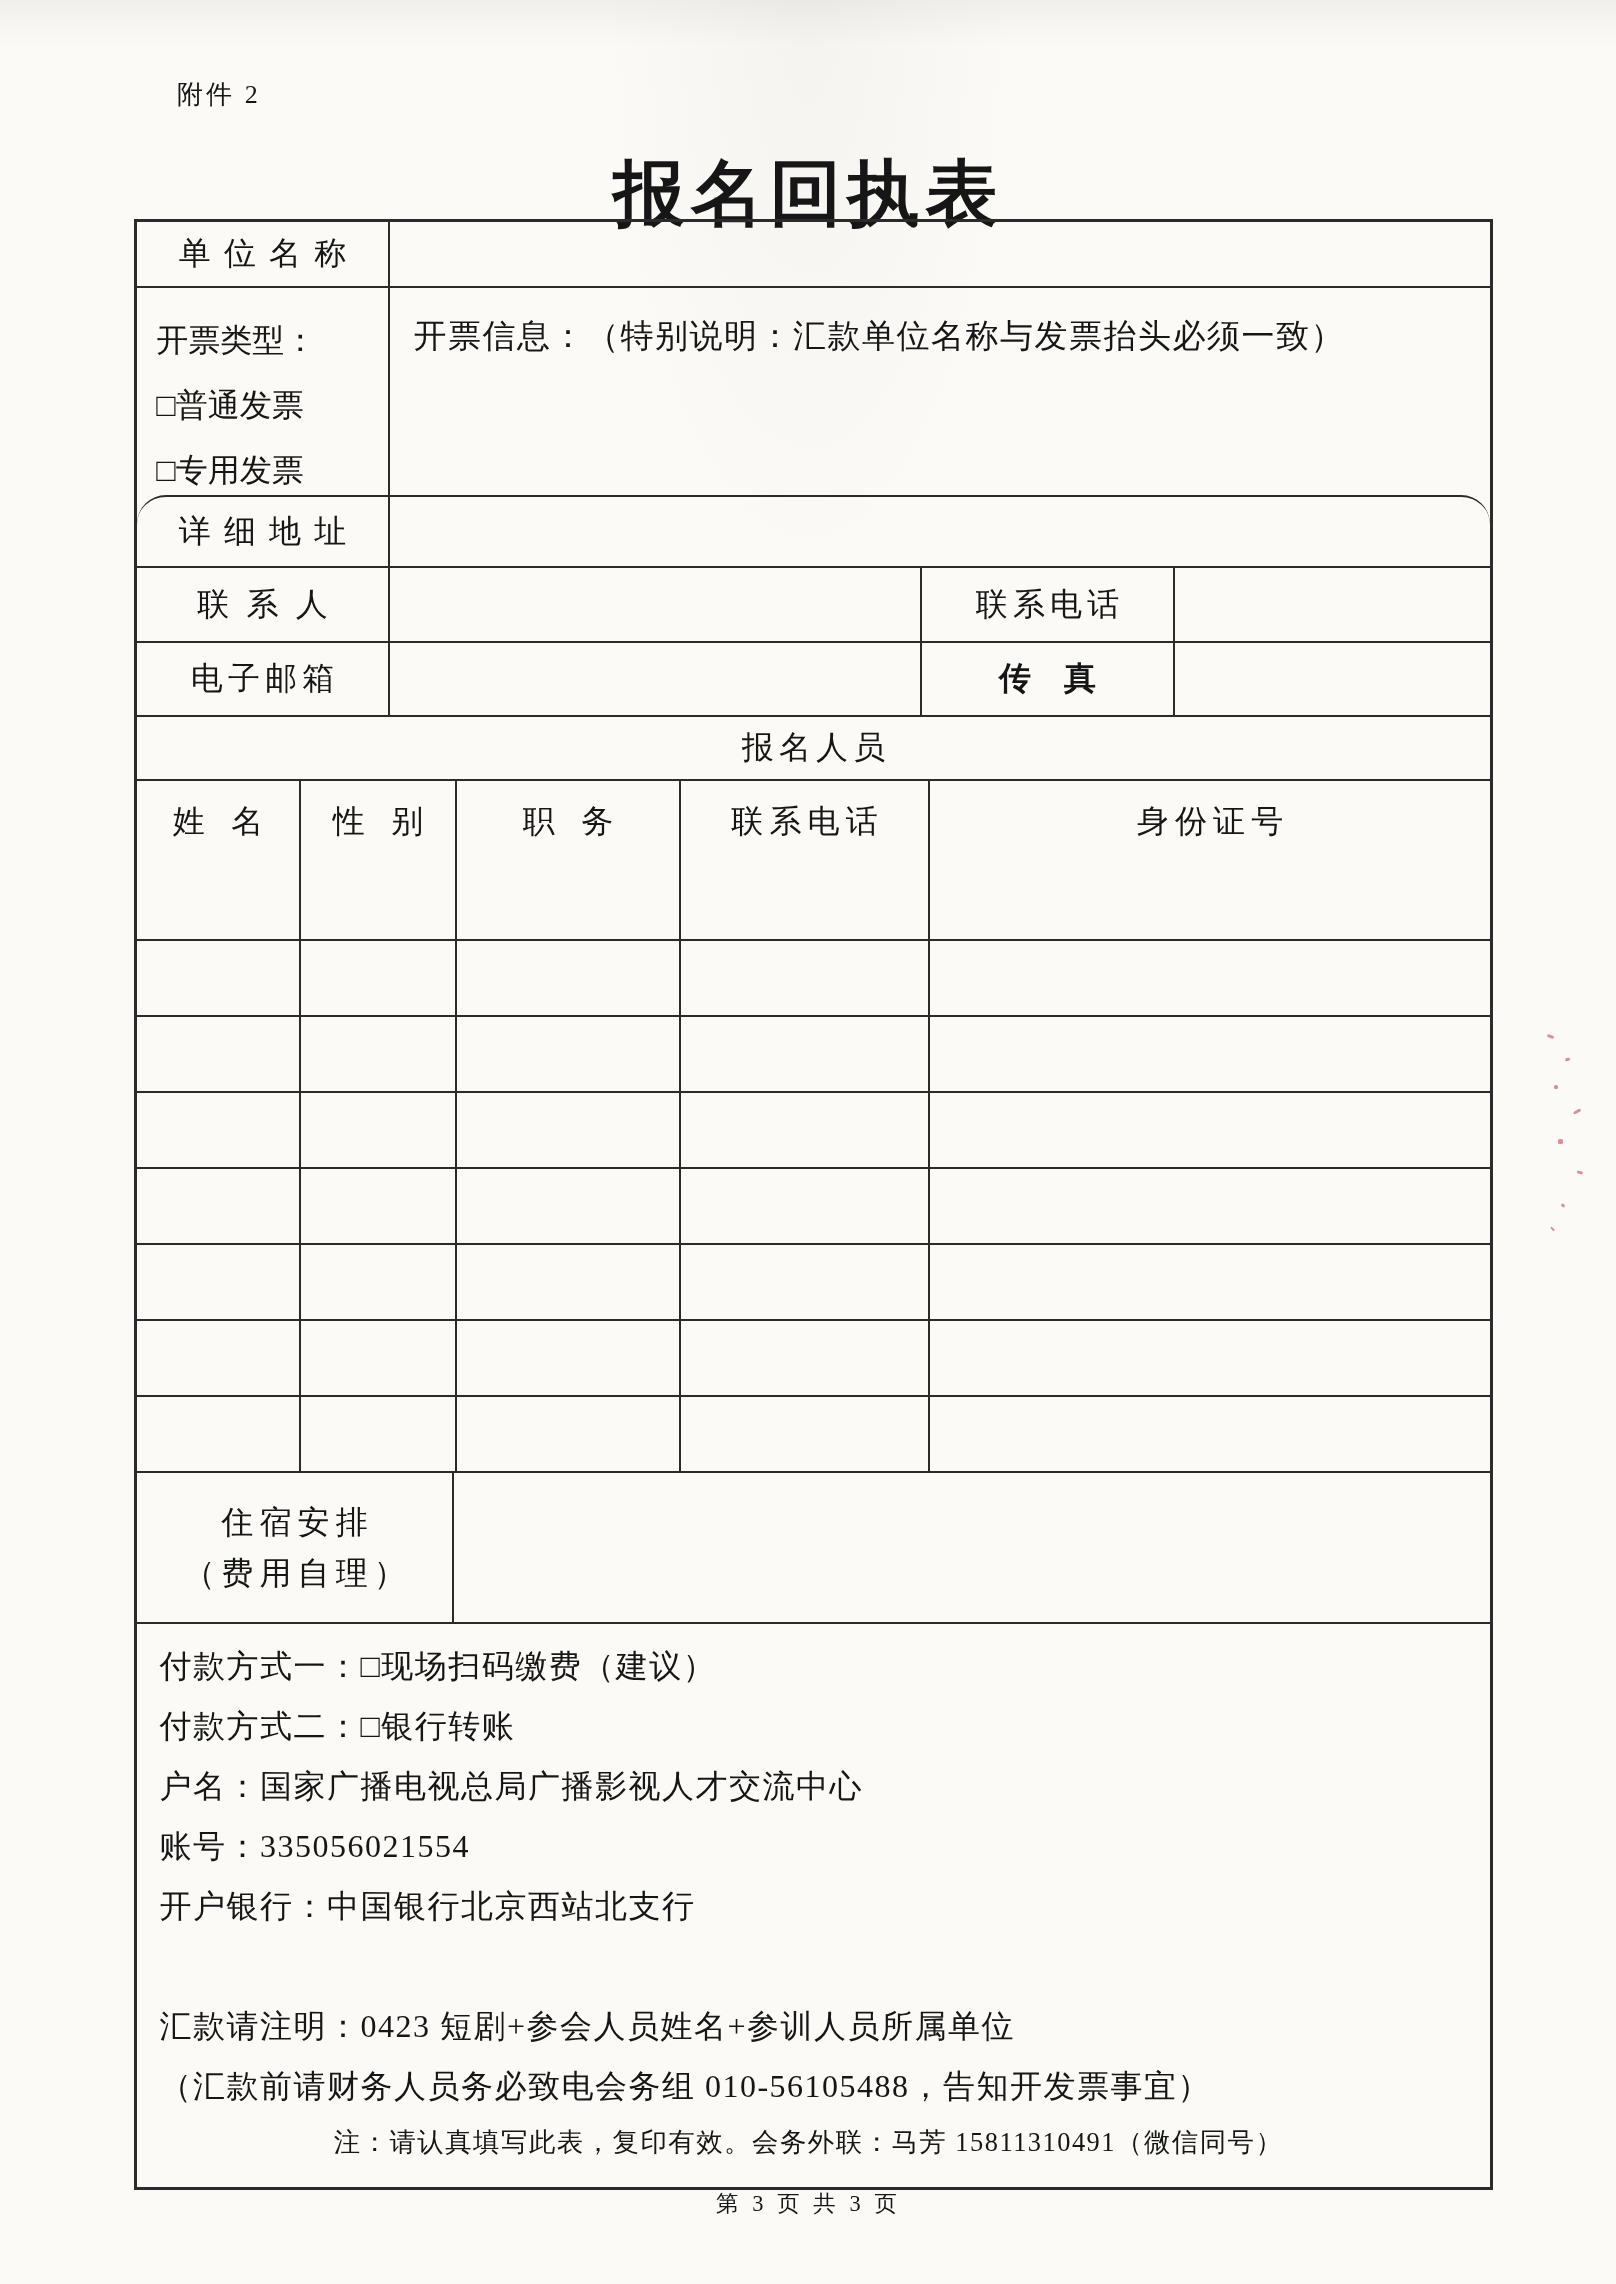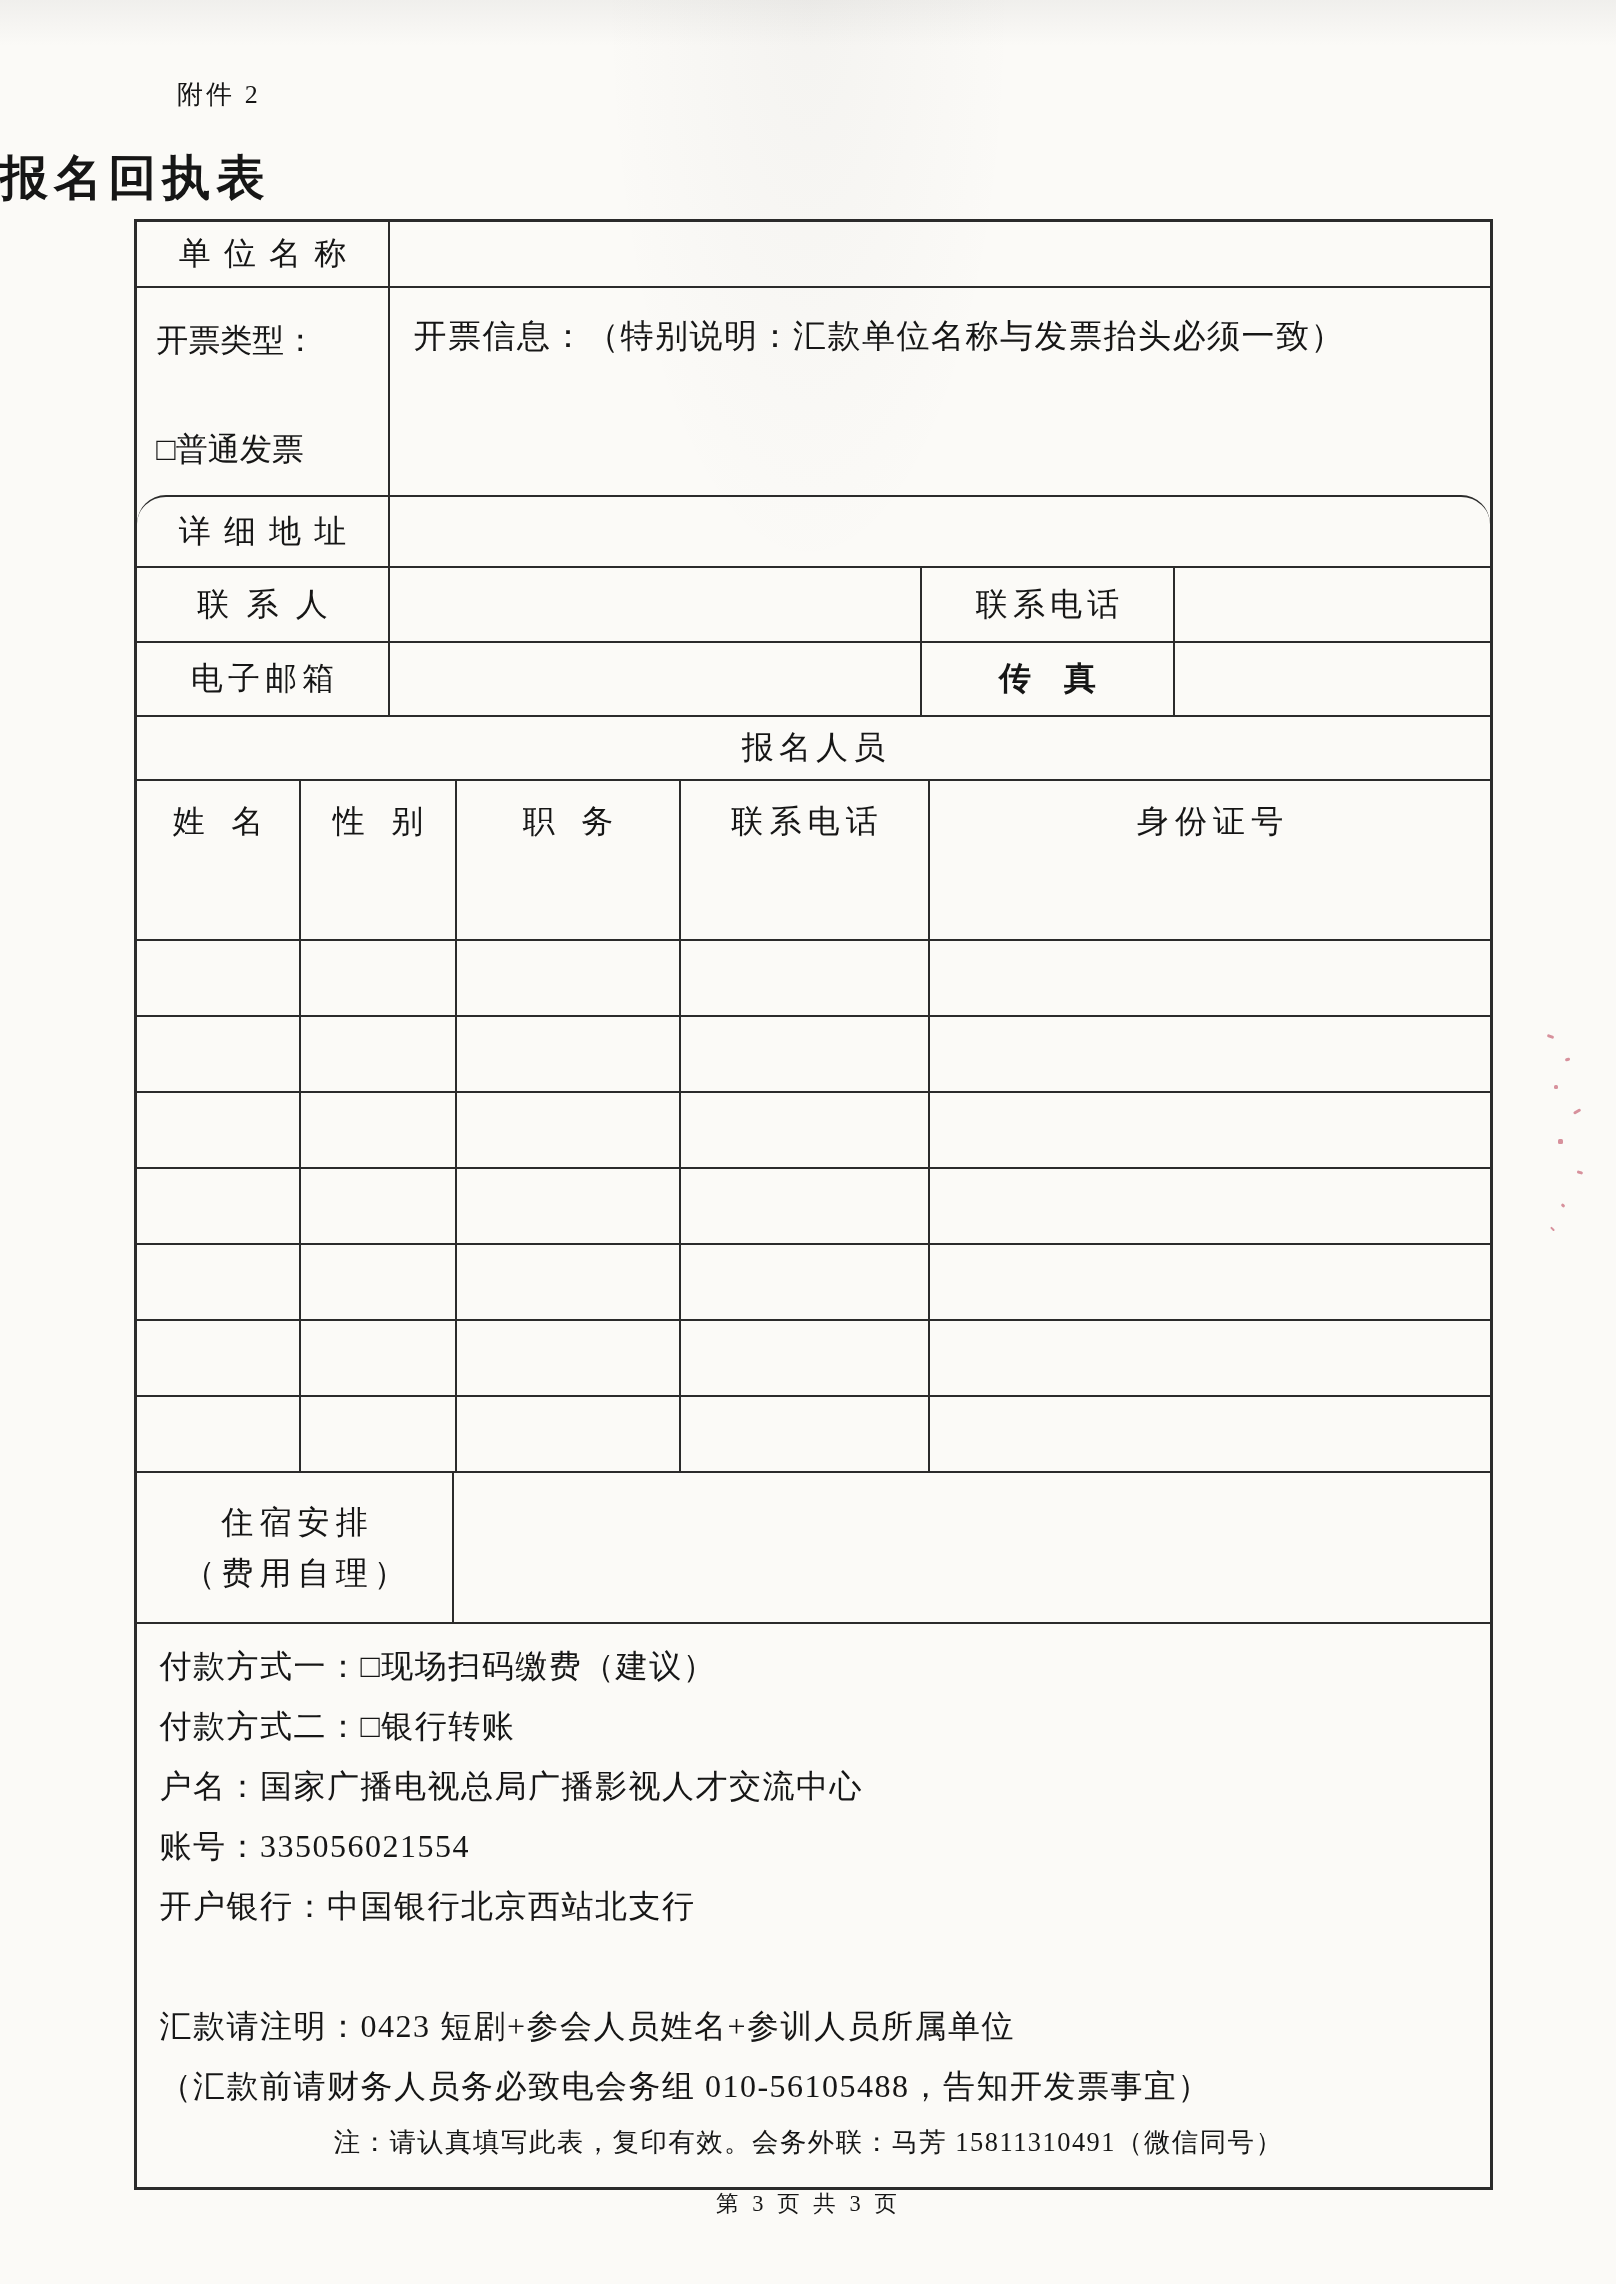--- a/index.html
+++ b/index.html
@@ -15,22 +15,22 @@
     color: #161616;
     font-family: "Liberation Serif", "DejaVu Serif", serif;
     overflow: hidden;
   }
   .attachment {
     position: absolute; left: 177px; top: 77px;
     font-size: 26px; letter-spacing: 3.1px;
   }
   .title {
     position: absolute; top: 146px; left: 0; width: 100%;
-    text-align: left;
-    font-size: 48px; font-weight: 700; letter-spacing: 6.1px;
+    text-align: center;
+    font-size: 72px; font-weight: 700; letter-spacing: 6.1px;
   }
   .tbl {
     position: absolute; left: 134px; top: 219px; width: 1359px;
     border: 3.1px solid #2b2b2b;
   }
   .row { display: flex; border-top: 2.5px solid #2b2b2b; }
   .row:first-child { border-top: none; }
   .cell { border-right: 2px solid #2b2b2b; display: flex; align-items: center; justify-content: center; font-size: 32px; overflow: hidden; }
   .cell:last-child { border-right: none; }
 
@@ -49,21 +49,21 @@
   .c-grow    { flex: 1; }
   .c-val-mid { width: 532px; }
 
   .ls-4 { letter-spacing: 13.2px; text-indent: 13.2px; }
   .ls-3 { letter-spacing: 17.3px; text-indent: 17.3px; }
   .ls-2 { letter-spacing: 33px; text-indent: 33px; font-weight: bold; }
   .ls-s { letter-spacing: 5.1px; text-indent: 5.1px; }
 
   .invoice-label {
     flex-direction: column; align-items: flex-start; justify-content: flex-start;
-    padding: 20.3px 0 0 19.3px; line-height: 65px; text-align: left; gap: 44px;
+    padding: 20.3px 0 0 19.3px; line-height: 65px; text-align: left;
   }
   .invoice-info {
     align-items: flex-start; justify-content: flex-start;
     padding: 26.4px 0 0 23.4px; font-size: 33px; letter-spacing: 1.5px;
   }
 
   .c-name { width: 164px; } .c-sex { width: 156px; } .c-duty { width: 224px; } .c-phone { width: 249px; }
   .hdr { font-size: 32px; }
   .h2 { letter-spacing: 26.4px; text-indent: 26.4px; }
   .h4 { letter-spacing: 6.1px; text-indent: 6.1px; }

